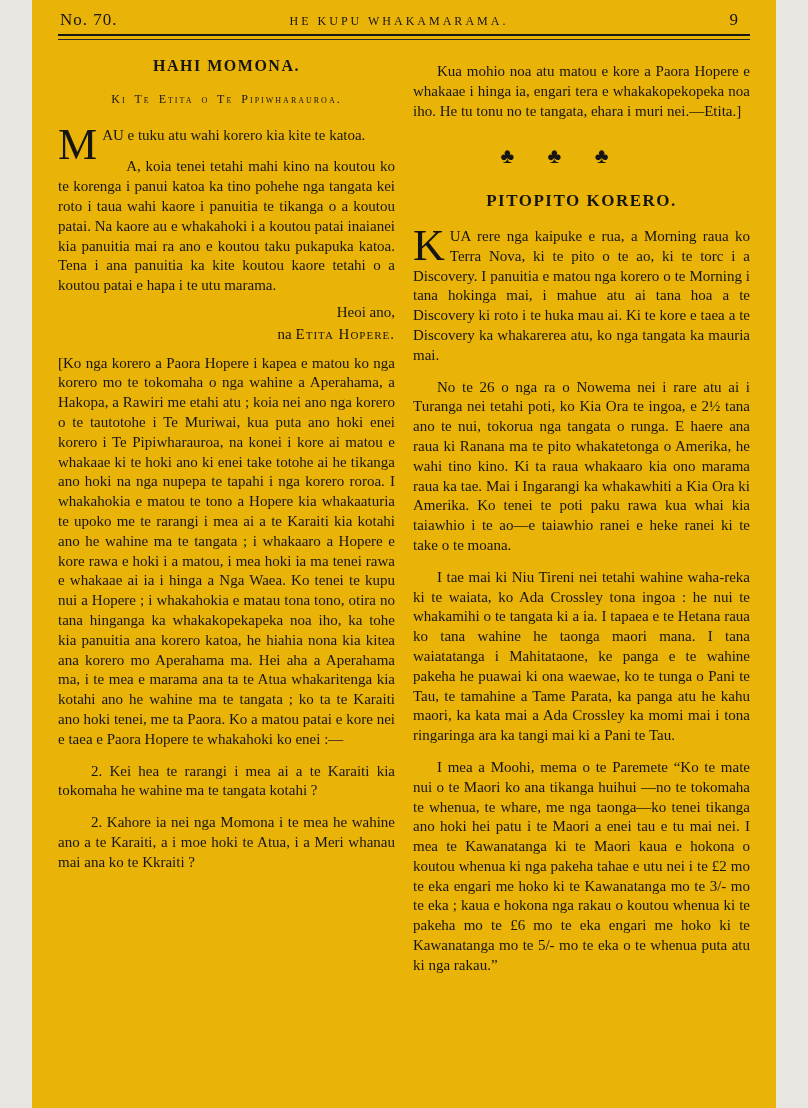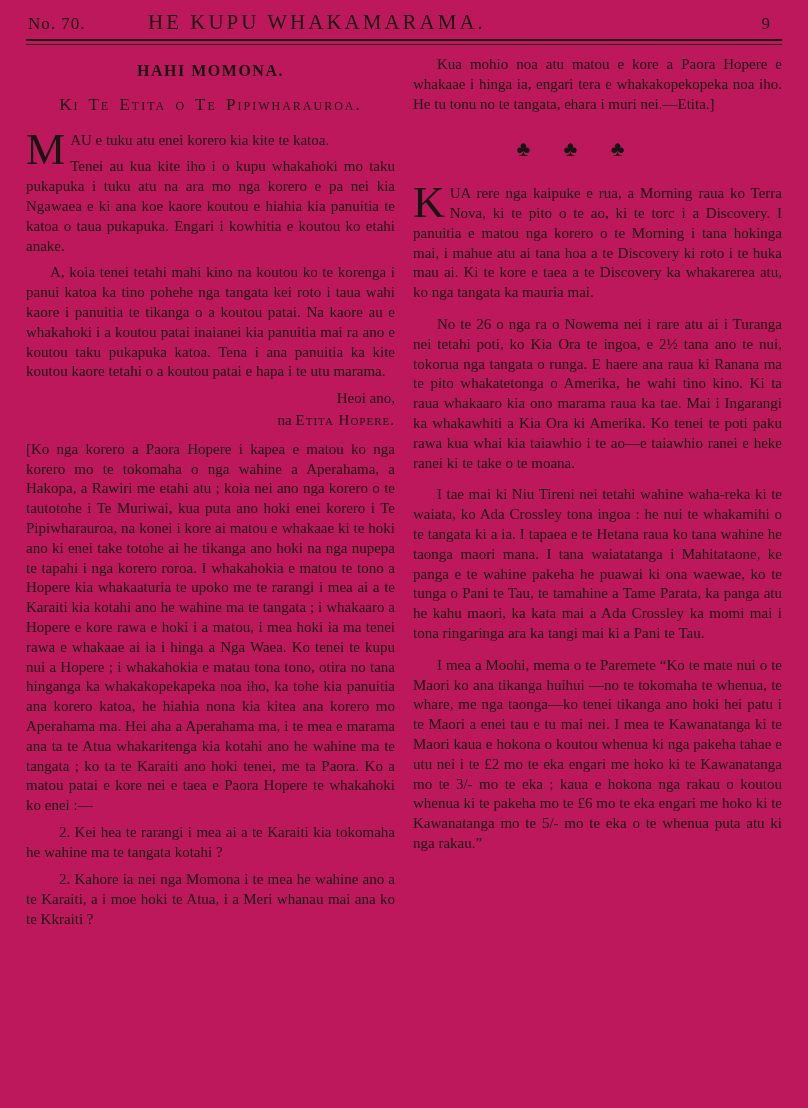--- a/index.html
+++ b/index.html
@@ -3,44 +3,45 @@
 <meta charset="utf-8">
 <style>
   html, body {
     margin: 0;
     padding: 0;
     background: #e8e6e0;
     font-family: "Liberation Serif", serif;
   }
   .page {
     position: relative;
-    width: 808px;
+    width: 744px;
     height: 1108px;
     margin: 0 auto;
-    background: #be185d;
+    background: #eab308;
     color: #171512;
     overflow: hidden;
     box-sizing: border-box;
     padding: 8px 26px 0 26px;
   }
   
   .header {
     display: flex;
     align-items: baseline;
     justify-content: space-between;
     padding: 2px 2px 4px 2px;
   }
   .issue-no {
     font-size: 17px;
     letter-spacing: 1px;
     width: 120px;
   }
   .masthead {
-    font-size: 21px;
+    font-size: 12px;
     letter-spacing: 3px;
+    text-align: center;
     flex: 1;
   }
   .page-number {
     font-size: 17px;
     width: 120px;
     text-align: right;
     padding-right: 10px;
   }
   .header-rule {
     border-top: 2px solid #1b1915;
@@ -65,24 +66,24 @@
     font-weight: bold;
     letter-spacing: 1.5px;
     text-align: center;
     margin: 6px 0 14px 0;
   }
   .subtitle {
     font-variant: small-caps;
     letter-spacing: 2px;
     word-spacing: 3px;
     text-align: center;
-    font-size: 17px;
+    font-size: 12px;
     margin: 0 0 16px 0;
   }
-  p { margin: 0 0 7px 0; }
+  p { margin: 12px 0 7px 0; }
   p.indent { text-indent: 1.6em; }
   p.noindent { text-indent: 0; }
   p.question { text-indent: 2.2em; margin-bottom: 8px; }
   .dropcap {
     float: left;
     font-size: 44px;
     line-height: 34px;
     padding: 2px 5px 0 0;
   }
   .sig-line { text-align: right; margin: 0 0 2px 0; }
@@ -113,39 +114,39 @@
     <div class="page-number">9</div>
   </div>
   <div class="header-rule"></div>
 
   <div class="columns">
 
     <div class="col">
       <div class="article-title">HAHI MOMONA.</div>
       <div class="subtitle">Ki Te Etita o Te Pipiwharauroa.</div>
 
-      <p class="noindent"><span class="dropcap">M</span><span>AU e tuku atu enei korero kia kite te katoa.</span></p>
+      <p class="noindent"><span class="dropcap">M</span><span>AU e tuku atu wahi korero kia kite te katoa.</span></p>
 
-      <p class="noindent">Tenei au kua kite iho i o kupu whakahoki mo taku pukapuka i tuku atu na ara mo nga korero e pa nei kia Ngawaea e ki ana koe kaore koutou e hiahia kia panuitia te katoa o taua pukapuka.  Engari i kowhitia e koutou ko etahi anake.</p>
       <p class="indent">A, koia tenei tetahi mahi kino na koutou ko te korenga i panui katoa ka tino pohehe nga tangata kei roto i taua wahi kaore i panuitia te tikanga o a koutou patai.  Na kaore au e whakahoki i a koutou patai inaianei kia panuitia mai ra ano e koutou taku pukapuka katoa. Tena i ana panuitia ka kite koutou kaore tetahi o a koutou patai e hapa i te utu marama.</p>
 
       <div class="sig-line">Heoi ano,</div>
       <div class="sig-line"><span>na </span><span class="sig-name">Etita Hopere.</span></div>
 
       <p class="noindent" style="margin-top:9px;">[Ko nga korero a Paora Hopere i kapea e matou ko nga korero mo te tokomaha o nga wahine a Aperahama, a Hakopa, a Rawiri me etahi atu ;  koia nei ano nga korero o te tautotohe i Te Muriwai, kua puta ano hoki enei korero i Te Pipiwharauroa, na konei i kore ai matou e whakaae ki te hoki ano ki enei take totohe ai he tikanga ano hoki na nga nupepa te tapahi i nga korero roroa.  I whakahokia e matou te tono a Hopere kia whakaaturia te upoko me te rarangi i mea ai a te Karaiti kia kotahi ano he wahine ma te tangata ;  i whakaaro a Hopere e kore rawa e hoki i a matou, i mea hoki ia ma tenei rawa e whakaae ai ia i hinga a Nga Waea.  Ko tenei te kupu nui a Hopere ;  i whakahokia e matau tona tono, otira no tana hinganga ka whakakopekapeka noa iho, ka tohe kia panuitia ana korero katoa, he hiahia nona kia kitea ana korero mo Aperahama ma.  Hei aha a Aperahama ma, i te mea e marama ana ta te Atua whakaritenga kia kotahi ano he wahine ma te tangata ;  ko ta te Karaiti ano hoki tenei, me ta Paora.  Ko a matou patai e kore nei e taea e Paora Hopere te whakahoki ko enei :—</p>
 
       <p class="question">2. Kei hea te rarangi i mea ai a te Karaiti kia tokomaha he wahine ma te tangata kotahi ?</p>
       <p class="question">2. Kahore ia nei nga Momona i te mea he wahine ano a te Karaiti, a i moe hoki te Atua, i a Meri whanau mai ana ko te Kkraiti ?</p>
     </div>
 
     <div class="col">
       <p class="indent">Kua mohio noa atu matou e kore a Paora Hopere e whakaae i hinga ia, engari tera e whakakopekopeka noa iho.   He tu tonu no te tangata, ehara i muri nei.—Etita.]</p>
 
       <div class="ornament">♣ ♣ ♣</div>
 
+      <div class="article-title-2">PITOPITO KORERO.</div>
 
       <p class="noindent"><span class="dropcap">K</span><span>UA rere nga kaipuke e rua, a Morning raua ko Terra Nova, ki te pito o te ao, ki te torc i a Discovery.   I panuitia e matou nga korero o te Morning i tana hokinga mai, i mahue atu ai tana hoa a te Discovery ki roto i te huka mau ai.  Ki te kore e taea a te Discovery ka whakarerea atu, ko nga tangata ka mauria mai.</span></p>
 
       <p class="indent" style="margin-top:12px;">No te 26 o nga ra o Nowema nei i rare atu ai i Turanga nei tetahi poti, ko Kia Ora te ingoa, e 2½ tana ano te nui, tokorua nga tangata o runga.  E haere ana raua ki Ranana ma te pito whakatetonga o Amerika, he wahi tino kino.  Ki ta raua whakaaro kia ono marama raua ka tae.  Mai i Ingarangi ka whakawhiti a Kia Ora ki Amerika.  Ko tenei te poti paku rawa kua whai kia taiawhio i te ao—e taiawhio ranei e heke ranei ki te take o te moana.</p>
       <p class="indent" style="margin-top:12px;">I tae mai ki Niu Tireni nei tetahi wahine waha-reka ki te waiata, ko Ada Crossley tona ingoa :  he nui te whakamihi o te tangata ki a ia.  I tapaea e te Hetana raua ko tana wahine he taonga maori mana.   I tana waiatatanga i Mahitataone, ke panga e te wahine pakeha he puawai ki ona waewae, ko te tunga o Pani te Tau,  te tamahine a Tame Parata, ka panga atu he kahu maori, ka kata mai a Ada Crossley ka momi mai i tona ringaringa ara ka tangi mai ki a Pani te Tau.</p>
       <p class="indent" style="margin-top:12px;">I mea a Moohi, mema o te Paremete  “Ko te mate nui o te Maori ko ana tikanga huihui —no te tokomaha te whenua, te whare, me nga taonga—ko tenei tikanga ano hoki hei patu i te Maori a enei tau e tu mai nei.   I mea te Kawanatanga ki te Maori kaua e hokona o koutou whenua ki nga pakeha tahae e utu nei i te £2 mo te eka engari me hoko ki te Kawanatanga mo te 3/- mo te eka ;  kaua e hokona nga rakau o koutou whenua ki te pakeha mo te £6 mo te eka engari me hoko ki te Kawanatanga mo te 5/- mo te eka o te whenua puta atu ki nga rakau.”</p>
     </div>
 
   </div>
 </div>

